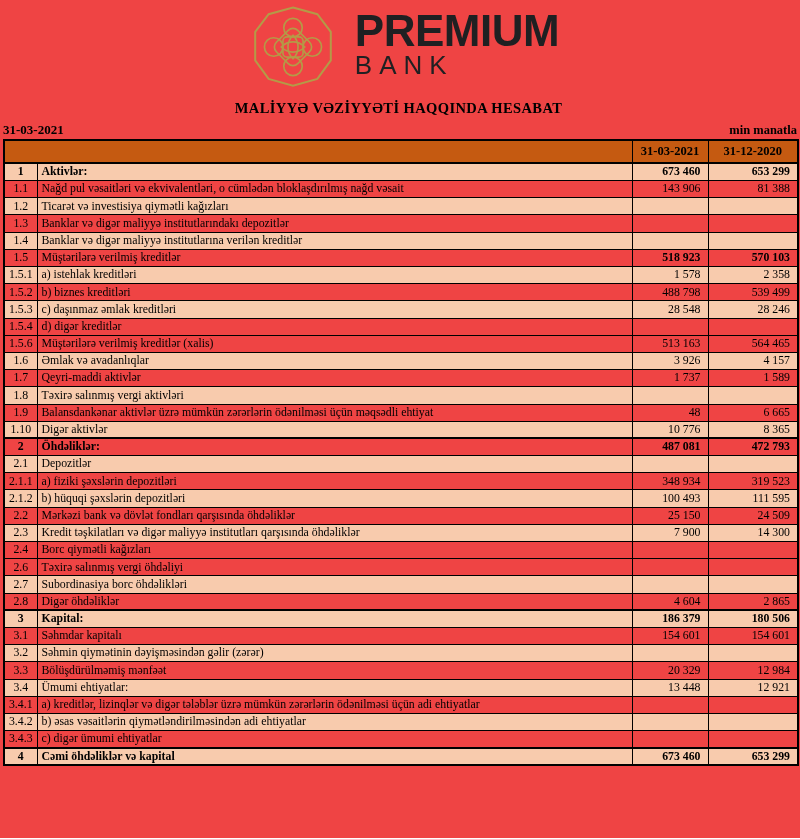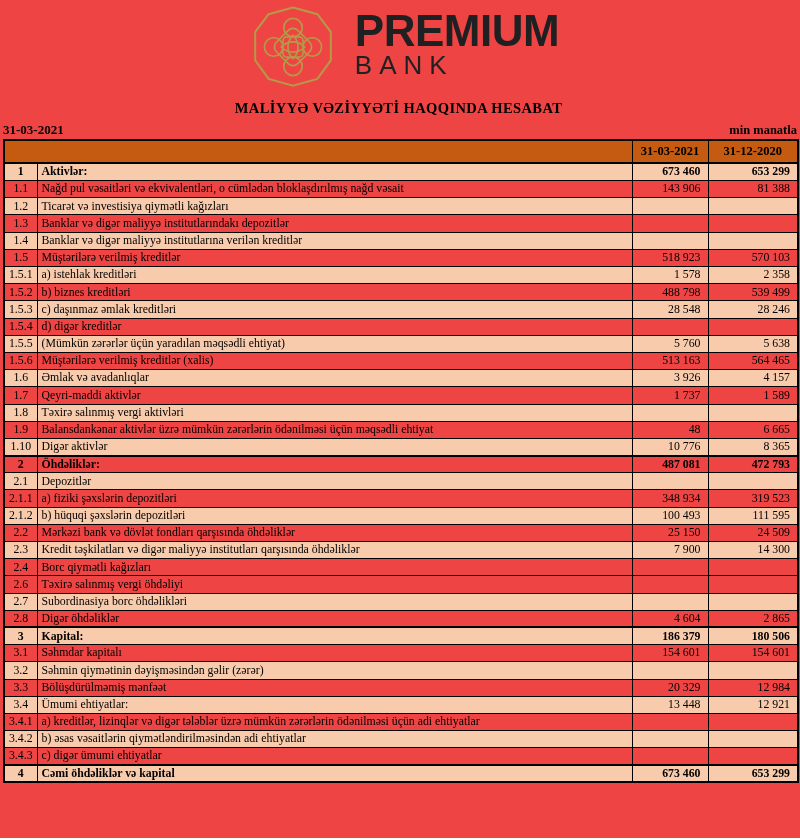--- a/index.html
+++ b/index.html
@@ -35,21 +35,21 @@
   col.c-v1{width:76px;}
   col.c-v2{width:90px;}
   .fs th,.fs td{border:1px solid #000;overflow:hidden;white-space:nowrap;}
   .fs thead th{background:var(--header-bg);height:23px;font-size:12.5px;font-weight:700;text-align:center;color:#000;border-bottom:2px solid #000;}
   .fs td{height:17.2px;font-size:11.8px;padding:0 4px;line-height:1.15;}
   .fs td.no{text-align:center;padding:0 1px;}
   .fs td.label{text-align:left;margin-top:19px;}
   .fs td.val{text-align:right;padding-right:7px;}
   tr.shaded td{background:var(--alt-bg);}
   tr.section td{border-top:2px solid #000;font-weight:700;}
-  tr.num-bold td.val{font-weight:400;}
+  tr.num-bold td.val{font-weight:700;}
   tr:last-child td{border-bottom:2px solid #000;}
 </style>
 </head>
 <body>
 
 <div class="page">
 
   <div class="brand">
     <div class="brand-inner">
       <svg class="emblem" viewBox="0 0 100 100" fill="none" stroke="#B49A47" stroke-width="2">
@@ -149,26 +149,20 @@
           <td class="label">c) daşınmaz əmlak kreditləri</td>
           <td class="val">28 548</td>
           <td class="val">28 246</td>
         </tr>
         <tr class="">
           <td class="no">1.5.4</td>
           <td class="label">d) digər kreditlər</td>
           <td class="val"></td>
           <td class="val"></td>
         </tr>
-        <tr class="shaded">
-          <td class="no">1.5.5</td>
-          <td class="label">(Mümkün zərərlər üçün yaradılan məqsədli ehtiyat)</td>
-          <td class="val">5 760</td>
-          <td class="val">5 638</td>
-        </tr>
         <tr class="">
           <td class="no">1.5.6</td>
           <td class="label">Müştərilərə verilmiş kreditlər (xalis)</td>
           <td class="val">513 163</td>
           <td class="val">564 465</td>
         </tr>
         <tr class="shaded">
           <td class="no">1.6</td>
           <td class="label">Əmlak və avadanlıqlar</td>
           <td class="val">3 926</td>

